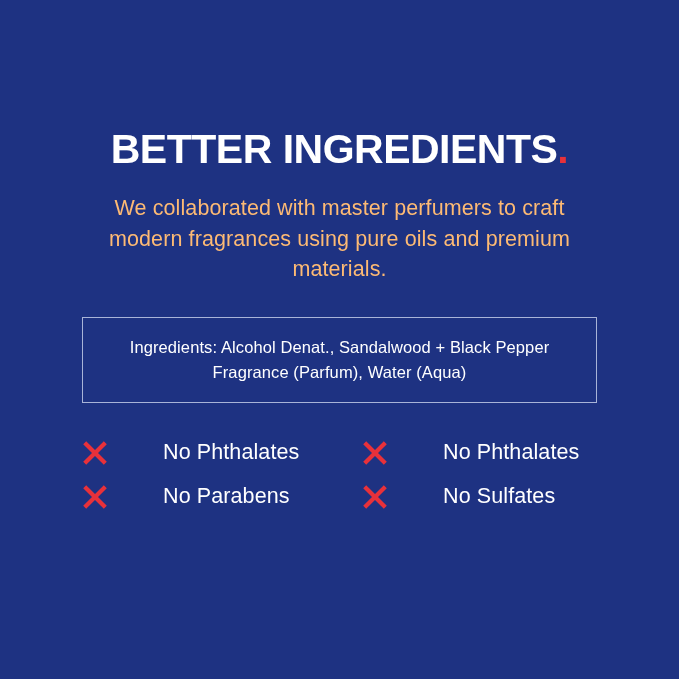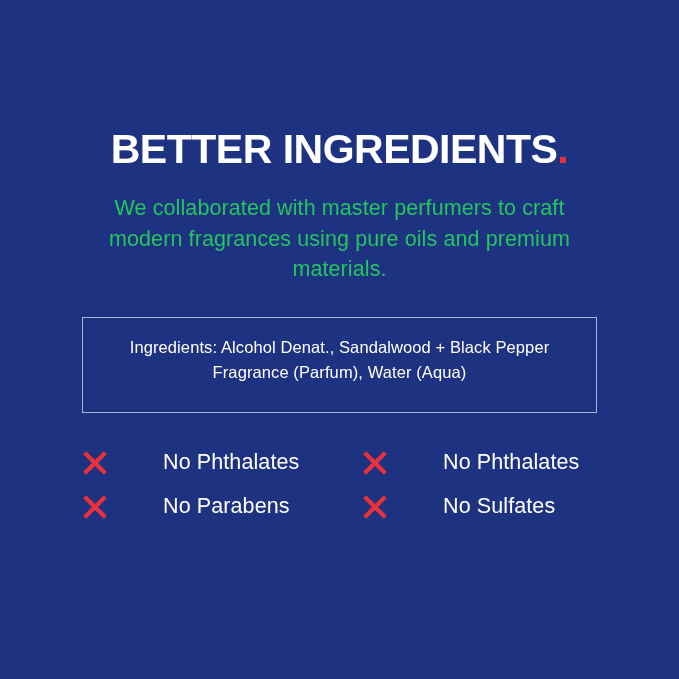--- a/index.html
+++ b/index.html
@@ -34,31 +34,31 @@
     white-space: nowrap;
   }
   .headline .dot {
     color: #e8313a;
   }
   .subhead {
     margin-top: 22px;
     width: 480px;
     font-size: 21.5px;
     font-weight: 400;
-    color: #22c55e;
+    color: #fdba74;
     text-align: center;
     line-height: 1.42;
     letter-spacing: 0.1px;
   }
   .ingredients-box {
     margin-top: 32px;
     width: 515px;
     border: 1px solid #a9b4d8;
     box-sizing: border-box;
-    padding: 17px 22px 26px 22px;
+    padding: 17px 22px 16px 22px;
   }
   .ingredients-text {
     font-size: 16.5px;
     color: #ffffff;
     text-align: center;
     line-height: 1.55;
     letter-spacing: 0.1px;
   }
   .claims {
     margin-top: 28px;

